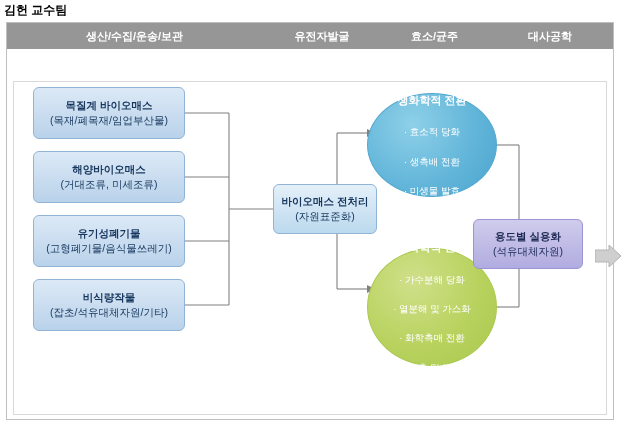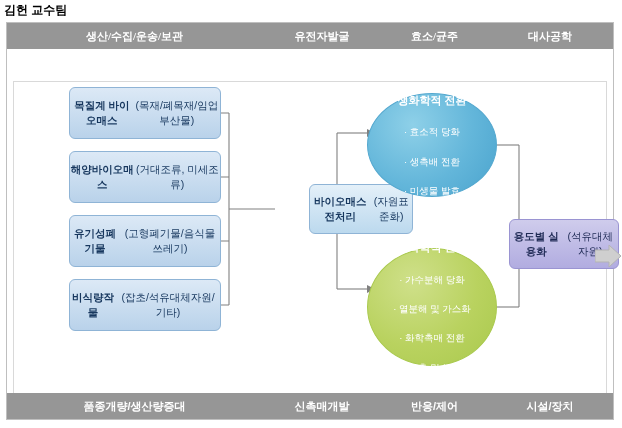--- a/index.html
+++ b/index.html
@@ -42,21 +42,21 @@
   
   .band {
     position: absolute;
     left: 0;
     width: 606px;
     height: 26px;
     background: #969696;
     display: flex;
     align-items: center;
   }
-  .band.top { top: 0; font-family: Liberation Serif, serif; }
+  .band.top { top: 0; }
   .band.bottom { bottom: 0; }
   .band .cell {
     color: #ffffff;
     font-size: 11px;
     font-weight: bold;
     text-align: center;
     white-space: nowrap;
   }
   
   .band .c1 { width: 255px; }
@@ -83,28 +83,27 @@
     box-sizing: border-box;
     pointer-events: none;
   }
 
   
   .box {
     position: absolute;
     box-sizing: border-box;
     border-radius: 6px;
     display: flex;
-    flex-direction: row;
+    flex-direction: column;
     align-items: center;
     justify-content: center;
     text-align: center;
     font-size: 10.5px;
     line-height: 1.45;
     color: #17375e;
-    margin-left: 36px;
   }
   .box .l1 { font-weight: bold; }
   .box .l2 { }
 
   .feed {
     width: 152px;
     height: 52px;
     background: linear-gradient(#dce9f6, #b9d2ea);
     border: 1px solid #8fb4d6;
   }
@@ -278,21 +277,15 @@
         <div class="l1">용도별 실용화</div>
         <div class="l2">(석유대체자원)</div>
       </div>
 
       <svg class="out-arrow" viewBox="0 0 26 22">
         <polygon points="0,5 14,5 14,0 26,11 14,22 14,17 0,17" fill="#cfcfcf" stroke="#b3b3b3" stroke-width="1"></polygon>
       </svg>
 
     </div>
 
-    <div class="band bottom">
-      <div class="cell c1">품종개량/생산량증대</div>
-      <div class="cell c2">신촉매개발</div>
-      <div class="cell c3">반응/제어</div>
-      <div class="cell c4">시설/장치</div>
-    </div>
 
   </div>
 </div>
 
 </body></html>

